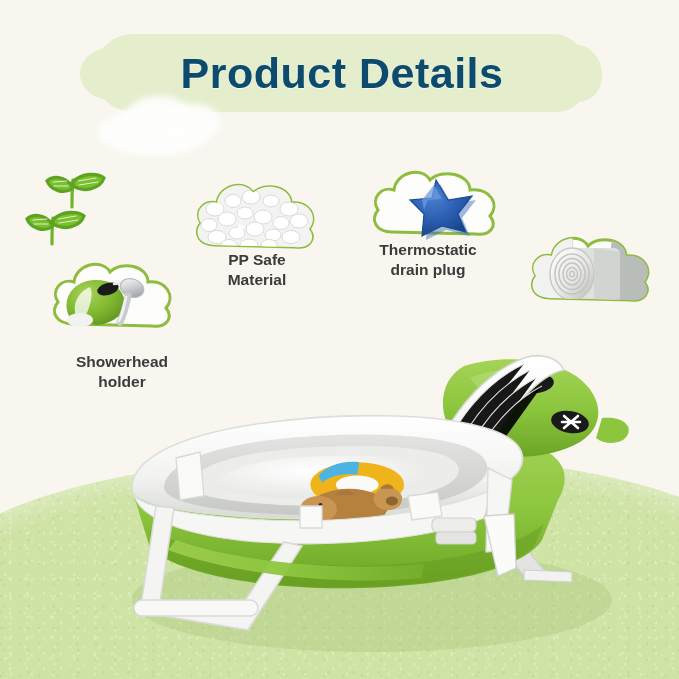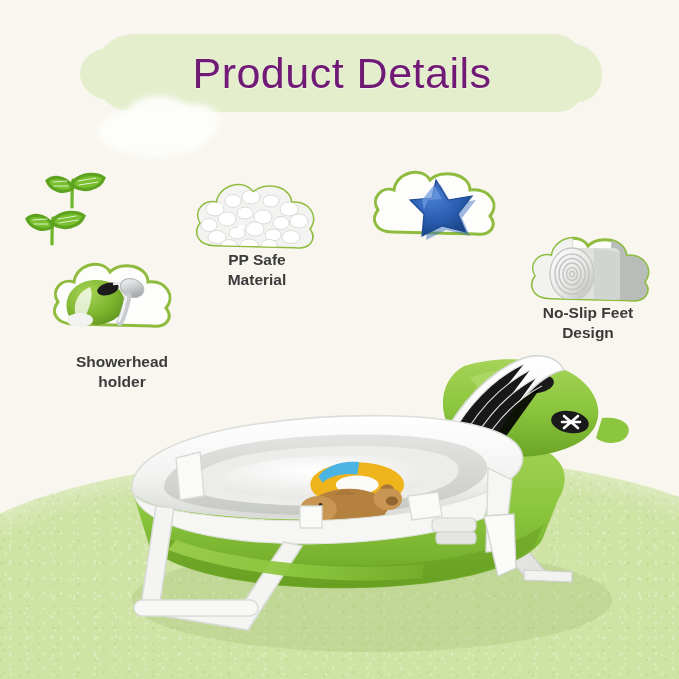--- a/index.html
+++ b/index.html
@@ -41,21 +41,21 @@
   .banner-blob:before{
     content:"";position:absolute;left:-16px;top:14px;width:60px;height:52px;
     background:#e4eecd;border-radius:50% 42% 48% 52%;
   }
   .banner-blob:after{
     content:"";position:absolute;right:-14px;top:10px;width:56px;height:58px;
     background:#e4eecd;border-radius:46% 52% 44% 50%;
   }
   .banner-title{
     position:absolute;inset:0;display:flex;align-items:center;justify-content:center;
-    font-size:43px;font-weight:normal;letter-spacing:.5px;color:#701a75;
+    font-size:43px;font-weight:bold;letter-spacing:.5px;color:#0c4a6e;
     text-shadow:0 1px 0 rgba(255,255,255,.55);
     white-space:nowrap;
   }
   .deco-cloud{
     position:absolute;background:#fefefc;border-radius:50%;
     filter:blur(3px);opacity:.95;
   }
 
   
   .sprouts{position:absolute;left:22px;top:160px;width:92px;height:90px;}
@@ -204,20 +204,22 @@
         <path d="M32 80 C16 80 10 68 18 58 C10 46 22 34 34 38 C36 20 62 14 70 28
                  C82 16 110 22 110 38 C130 36 140 52 130 64 C138 74 130 84 116 82 Z" fill="#fdfdfb" stroke="#8fbc3f" stroke-width="3"></path>
         <g>
           <path d="M76 28 L88 48 L112 44 L98 62 L106 80 L82 74 L62 84 L64 62 L50 48 L72 46 Z" fill="#2f63b8" opacity=".45" transform="translate(4,4)"></path>
           <path d="M76 28 L88 48 L112 44 L98 62 L106 80 L82 74 L62 84 L64 62 L50 48 L72 46 Z" fill="url(#starBlue)" stroke="#1b4a94" stroke-width="1.2"></path>
           <path d="M74 33 L82 47 L68 48 L64 58 L62 48 Z" fill="#6d9ade" opacity=".75"></path>
         </g>
       </svg>
     </div>
     <div class="f-label" style="top:88px;left:68px;">
+      <div>Thermostatic</div>
+      <div>drain plug</div>
     </div>
   </div>
 
   <div class="feature" style="left:520px;top:218px;width:160px;height:140px;">
     <div class="badge">
       <svg viewBox="0 0 150 105" width="150" height="105">
         <defs>
           <clipPath id="clipCloud4">
             <path d="M30 80 C14 80 8 68 16 58 C8 46 20 34 32 38 C34 20 60 14 68 28
                      C80 16 106 22 106 38 C124 36 134 52 124 64 C132 74 124 84 110 82 Z"></path>
@@ -239,24 +241,20 @@
             <ellipse cx="52" cy="56" rx="17" ry="20"></ellipse>
             <ellipse cx="52" cy="56" rx="13" ry="15.5"></ellipse>
             <ellipse cx="52" cy="56" rx="9" ry="11"></ellipse>
             <ellipse cx="52" cy="56" rx="5.5" ry="6.5"></ellipse>
             <ellipse cx="52" cy="56" rx="2.4" ry="2.8"></ellipse>
           </g>
           <path d="M74 30 L100 34 L100 82 L74 82 Z" fill="#cfd2cf" opacity=".85"></path>
         </g>
       </svg>
     </div>
-    <div class="f-label" style="top:85px;left:68px;">
-      <div>No-Slip Feet</div>
-      <div>Design</div>
-    </div>
   </div>
 
   <div class="product">
     <svg viewBox="0 0 560 360" width="560" height="360">
       <defs>
         <linearGradient id="greenBody" x1="0" y1="0" x2="0" y2="1">
           <stop offset="0%" stop-color="#a5d357"></stop>
           <stop offset="50%" stop-color="#8cc63e"></stop>
           <stop offset="100%" stop-color="#6ca525"></stop>
         </linearGradient>

